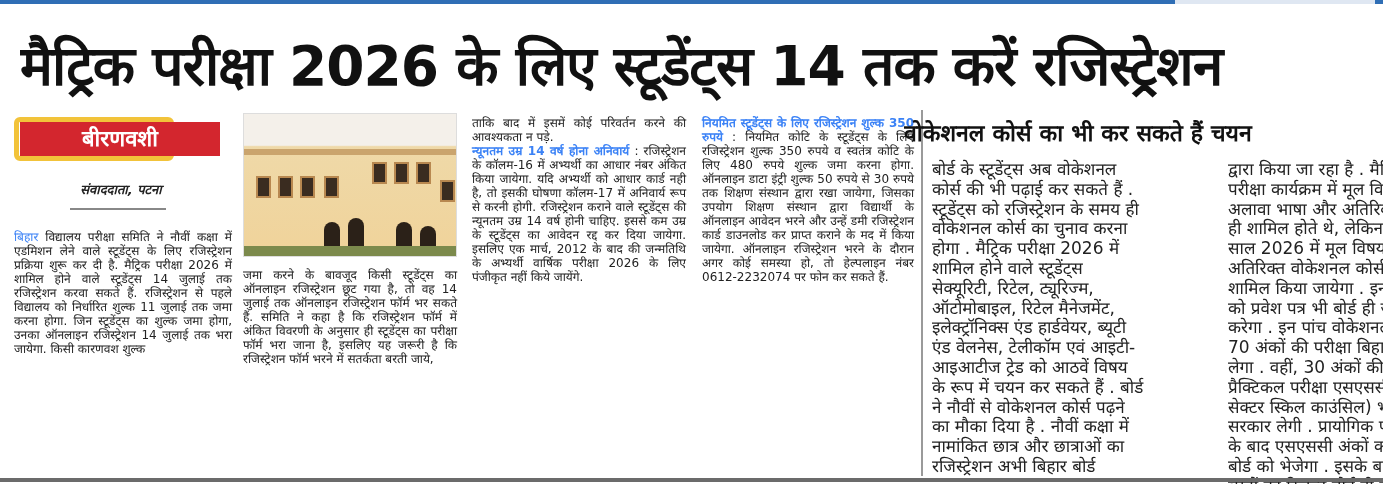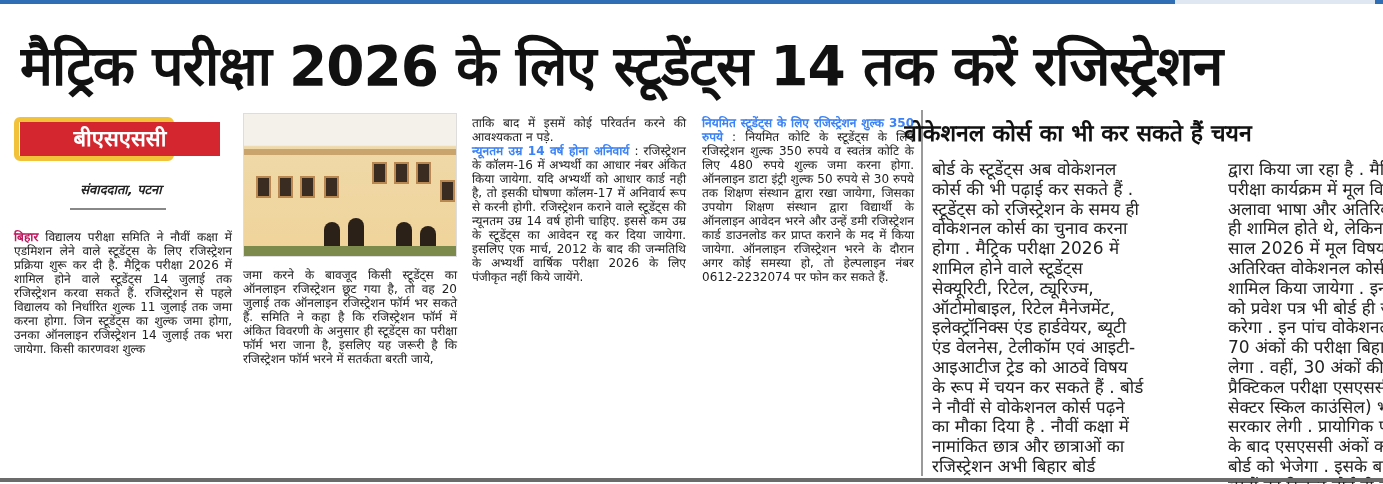--- a/index.html
+++ b/index.html
@@ -34,33 +34,33 @@
   .photo .door { position:absolute; width:16px; height:28px; background:#2b2118; border-radius:8px 8px 0 0; }
   .photo .ground { position:absolute; left:0; bottom:0; width:212px; height:10px; background:#7c8a4c; }
   .sub-head { font-weight:bold; color:#3b82f6; }
   .vdivider { position:absolute; left:921px; top:110px; width:2px; height:366px; background:#9a9a9a; }
   .side-head {
     position:absolute; left:904px; top:110px; width:450px; height:46px;
     font-size:23px; font-weight:bold; line-height:46px; color:#111; white-space:nowrap; overflow:hidden;
   }
   .side-col { position:absolute; top:160px; font-size:17px; line-height:19.8px; color:#222; }
   .bottom-rule { position:absolute; left:0; top:478px; width:1383px; height:4px; background:#6b6b6b; }
-  b.lead { font-weight:bold; color:#be185d; }
+  b.lead { font-weight:normal; color:#3b82f6; }
 </style>
 </head>
 <body>
 
 <div class="topbar"></div>
 <div class="topbar-right"></div>
 
 <h1 class="headline" style="margin:8px;">मैट्रिक परीक्षा 2026 के लिए स्टूडेंट्स 14 तक करें रजिस्ट्रेशन</h1>
 
 <div class="tag-wrap">
   <div class="tag-yellow"></div>
-  <div class="tag-red">बीएसएससी</div>
+  <div class="tag-red">बीरणवशी</div>
 </div>
 <div class="byline">संवाददाता, पटना</div>
 <div class="byline-rule"></div>
 
 <div class="col" style="left:14px; top:230px; width:218px;">
   <p><b class="lead">बिहार</b> <span>विद्यालय परीक्षा समिति ने नौवीं कक्षा में एडमिशन लेने वाले स्टूडेंट्स के लिए रजिस्ट्रेशन प्रक्रिया शुरू कर दी है. मैट्रिक परीक्षा 2026 में शामिल होने वाले स्टूडेंट्स 14 जुलाई तक रजिस्ट्रेशन करवा सकते हैं. रजिस्ट्रेशन से पहले विद्यालय को निर्धारित शुल्क 11 जुलाई तक जमा करना होगा. जिन स्टूडेंट्स का शुल्क जमा होगा, उनका ऑनलाइन रजिस्ट्रेशन 14 जुलाई तक भरा जायेगा. किसी कारणवश शुल्क</span></p>
 </div>
 
 <div class="photo">
   <div class="roof"></div>
@@ -72,21 +72,21 @@
   <div class="win" style="left:150px; top:48px;"></div>
   <div class="win" style="left:172px; top:48px;"></div>
   <div class="win" style="left:196px; top:66px;"></div>
   <div class="door" style="left:80px; top:108px;"></div>
   <div class="door" style="left:104px; top:104px;"></div>
   <div class="door" style="left:152px; top:108px;"></div>
   <div class="door" style="left:176px; top:112px;"></div>
   <div class="ground"></div>
 </div>
 <div class="col" style="left:243px; top:268px; width:214px;">
-  <p>जमा करने के बावजूद किसी स्टूडेंट्स का ऑनलाइन रजिस्ट्रेशन छूट गया है, तो वह 20 जुलाई तक ऑनलाइन रजिस्ट्रेशन फॉर्म भर सकते हैं. समिति ने कहा है कि रजिस्ट्रेशन फॉर्म में अंकित विवरणी के अनुसार ही स्टूडेंट्स का परीक्षा फॉर्म भरा जाना है, इसलिए यह जरूरी है कि रजिस्ट्रेशन फॉर्म भरने में सतर्कता बरती जाये,</p>
+  <p>जमा करने के बावजूद किसी स्टूडेंट्स का ऑनलाइन रजिस्ट्रेशन छूट गया है, तो वह 14 जुलाई तक ऑनलाइन रजिस्ट्रेशन फॉर्म भर सकते हैं. समिति ने कहा है कि रजिस्ट्रेशन फॉर्म में अंकित विवरणी के अनुसार ही स्टूडेंट्स का परीक्षा फॉर्म भरा जाना है, इसलिए यह जरूरी है कि रजिस्ट्रेशन फॉर्म भरने में सतर्कता बरती जाये,</p>
 </div>
 
 <div class="col" style="left:472px; top:116px; width:214px;">
   <p>ताकि बाद में इसमें कोई परिवर्तन करने की आवश्यकता न पड़े.</p>
   <p><span class="sub-head">न्यूनतम उम्र 14 वर्ष होना अनिवार्य</span> <span>: रजिस्ट्रेशन के कॉलम-16 में अभ्यर्थी का आधार नंबर अंकित किया जायेगा. यदि अभ्यर्थी को आधार कार्ड नही है, तो इसकी घोषणा कॉलम-17 में अनिवार्य रूप से करनी होगी. रजिस्ट्रेशन कराने वाले स्टूडेंट्स की न्यूनतम उम्र 14 वर्ष होनी चाहिए. इससे कम उम्र के स्टूडेंट्स का आवेदन रद्द कर दिया जायेगा. इसलिए एक मार्च, 2012 के बाद की जन्मतिथि के अभ्यर्थी वार्षिक परीक्षा 2026 के लिए पंजीकृत नहीं किये जायेंगे.</span></p>
 </div>
 
 <div class="col" style="left:702px; top:116px; width:212px;">
   <p><span class="sub-head">नियमित स्टूडेंट्स के लिए रजिस्ट्रेशन शुल्क 350 रुपये</span> <span>: नियमित कोटि के स्टूडेंट्स के लिए रजिस्ट्रेशन शुल्क 350 रुपये व स्वतंत्र कोटि के लिए 480 रुपये शुल्क जमा करना होगा. ऑनलाइन डाटा इंट्री शुल्क 50 रुपये से 30 रुपये तक शिक्षण संस्थान द्वारा रखा जायेगा, जिसका उपयोग शिक्षण संस्थान द्वारा विद्यार्थी के ऑनलाइन आवेदन भरने और उन्हें डमी रजिस्ट्रेशन कार्ड डाउनलोड कर प्राप्त कराने के मद में किया जायेगा. ऑनलाइन रजिस्ट्रेशन भरने के दौरान अगर कोई समस्या हो, तो हेल्पलाइन नंबर 0612-2232074 पर फोन कर सकते हैं.</span></p>
 </div>

